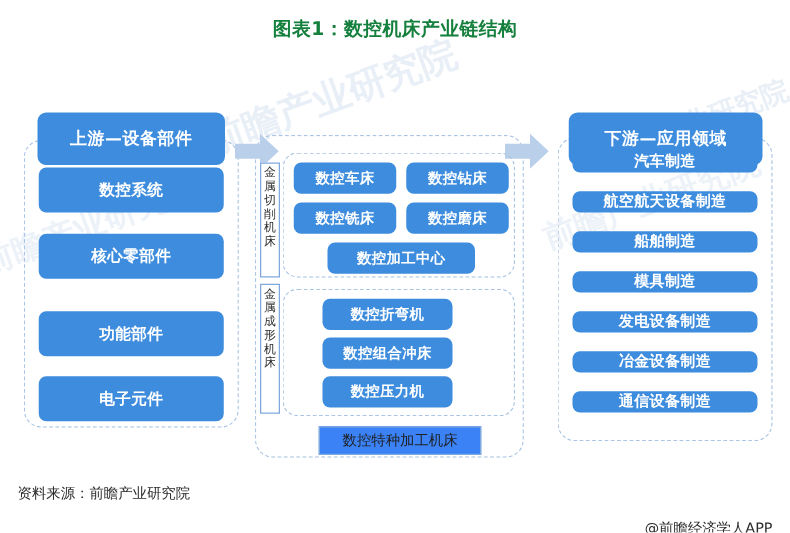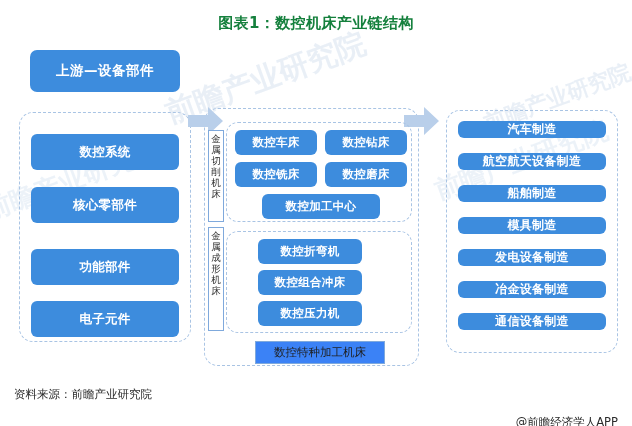--- a/index.html
+++ b/index.html
@@ -62,20 +62,21 @@
     height: 42px;
     border-radius: 7px;
     background: #3d8cdd;
     color: #ffffff;
     font-size: 13.5px;
     font-weight: bold;
     display: flex;
     align-items: center;
     justify-content: center;
     letter-spacing: .5px;
+    margin-top: 40px;
   }
   .sh-up    { left: 30px;  width: 150px; }
   .sh-mid   { left: 232px; width: 162px; }
   .sh-down  { left: 455px; width: 155px; }
 
   .arrow {
     position: absolute;
     top: 56px;
     width: 36px;
     height: 30px;
@@ -248,20 +249,21 @@
     </svg>
   </div>
 
 
   <div class="arrow arrow-2">
     <svg width="36" height="30" viewBox="0 0 36 30" xmlns="http://www.w3.org/2000/svg">
       <polygon points="0,9 20,9 20,1 35,15 20,29 20,21 0,21" fill="#b9cfea"></polygon>
     </svg>
   </div>
 
+  <div class="stage-header sh-down">下游—应用领域</div>
 </div>
 
 <div class="col-dashed col-up"></div>
 <div class="pill up-item up-0">数控系统</div>
 <div class="pill up-item up-1">核心零部件</div>
 <div class="pill up-item up-2">功能部件</div>
 <div class="pill up-item up-3">电子元件</div>
 
 <div class="col-dashed col-mid"></div>
 

